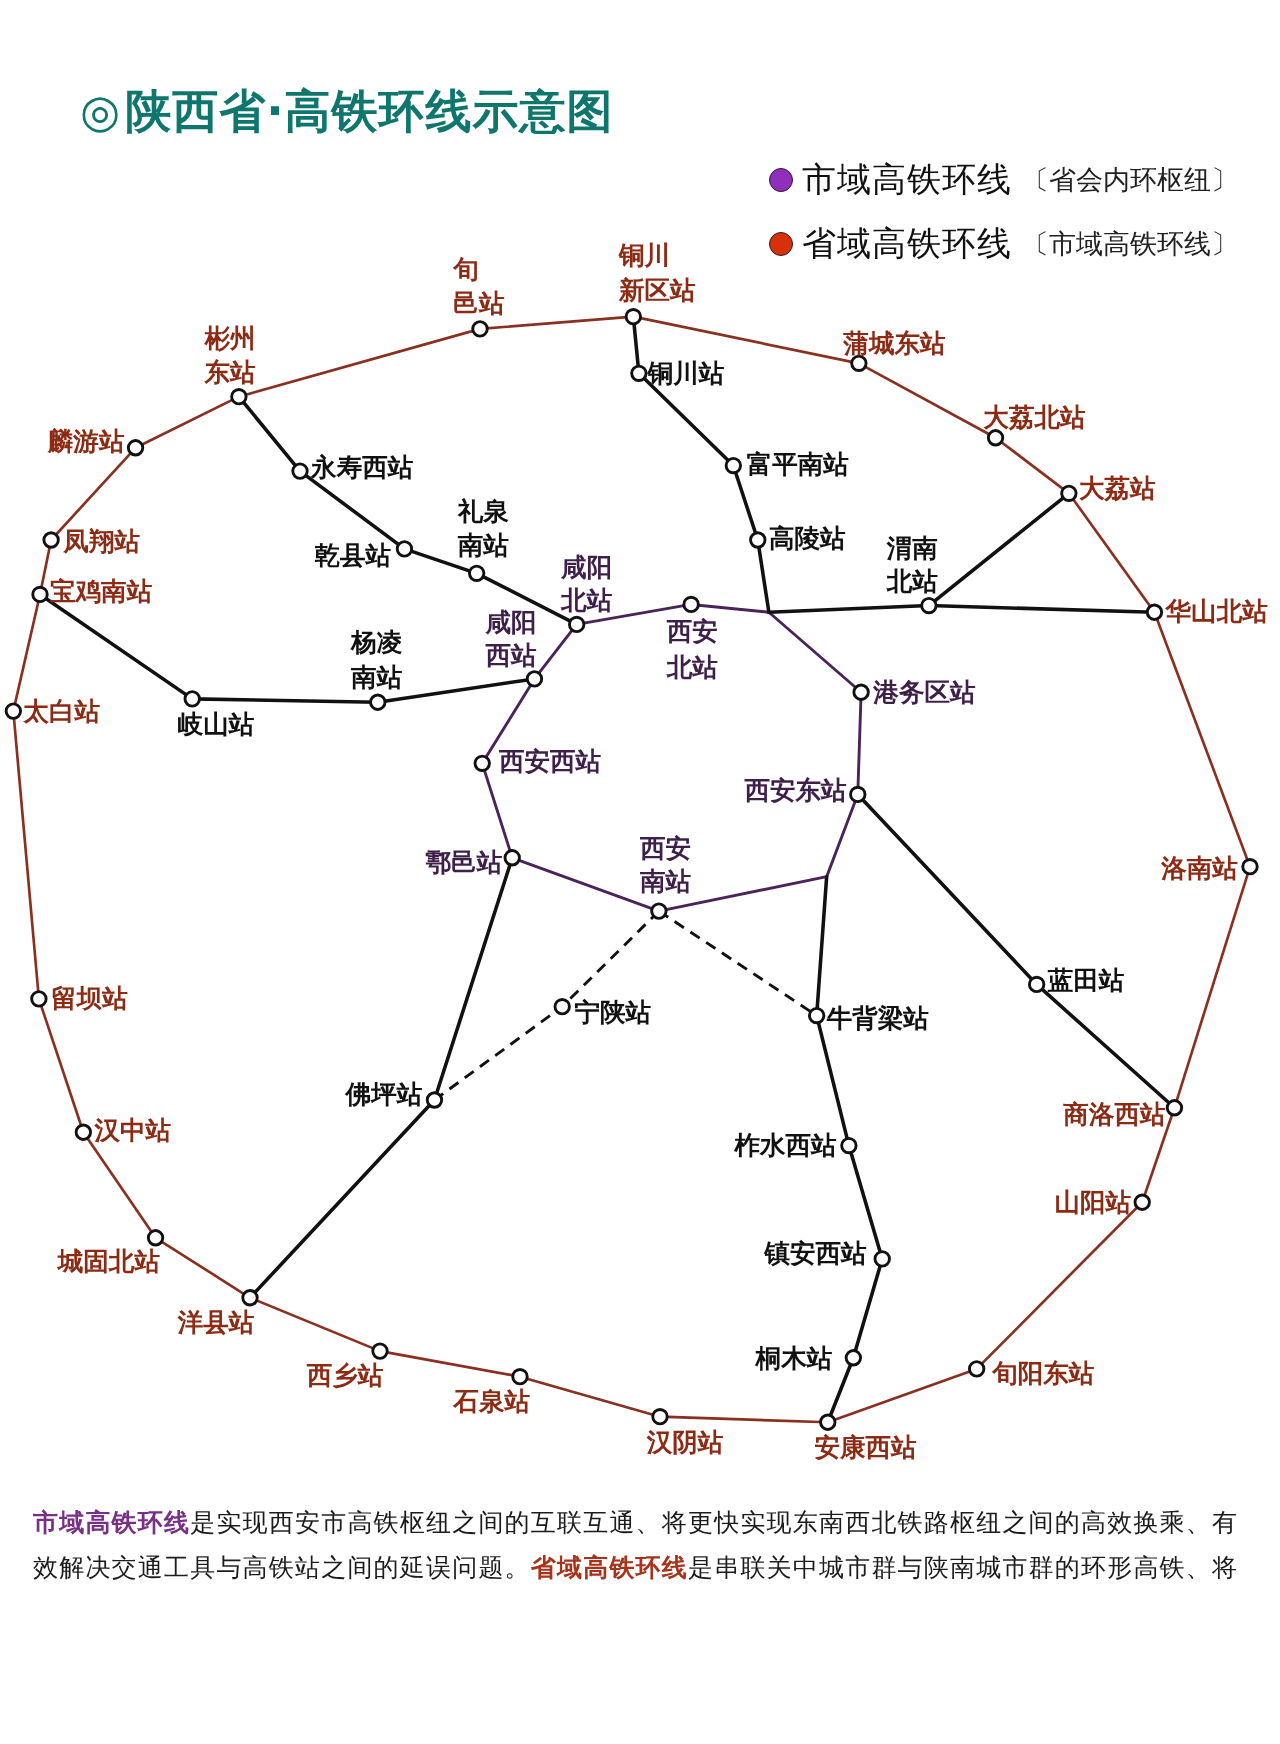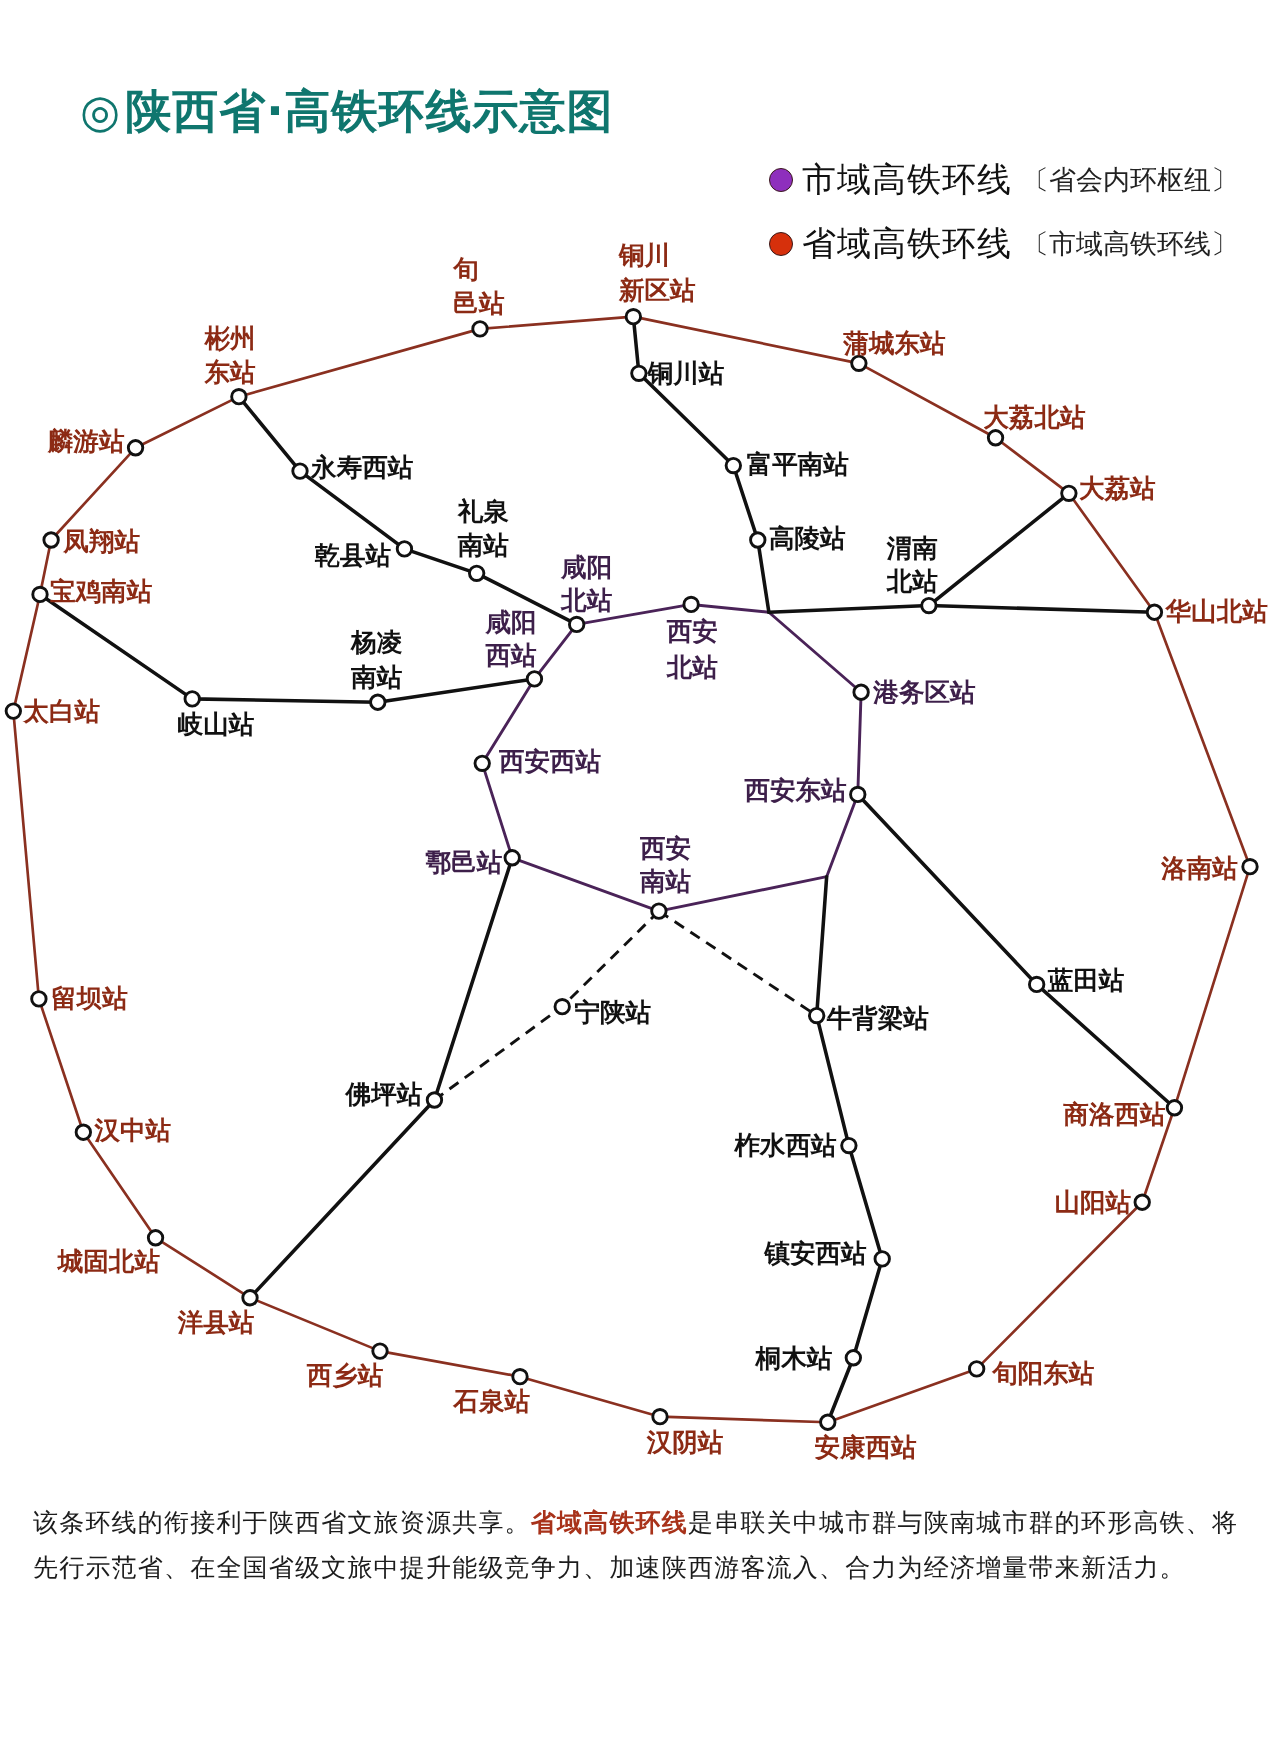--- a/index.html
+++ b/index.html
@@ -287,18 +287,18 @@
     <text class="lbl black" x="380" y="993" text-anchor="end">佛坪站</text>
   </g>
   <g>
     <circle class="stn" cx="506" cy="906" r="6.5"></circle>
     <text class="lbl black" x="517" y="919">宁陕站</text>
   </g>
 </svg>
 
 <div class="desc">
   <div class="desc-line">
-    <span>该条环线的衔接利于陕西省文旅资源共享。</span><span class="hl-outer">省域高铁环线</span><span>是串联关中城市群与陕南城市群的环形高铁、将</span>
+    <span class="hl-inner">市域高铁环线</span><span>是实现西安市高铁枢纽之间的互联互通、将更快实现东南西北铁路枢纽之间的高效换乘、有</span>
   </div>
   <div class="desc-line">
-    <span>先行示范省、在全国省级文旅中提升能级竞争力、加速陕西游客流入、合力为经济增量带来新活力。</span>
+    <span>效解决交通工具与高铁站之间的延误问题。</span><span class="hl-outer">省域高铁环线</span><span>是串联关中城市群与陕南城市群的环形高铁、将</span>
   </div>
 </div>
 
 </body></html>

